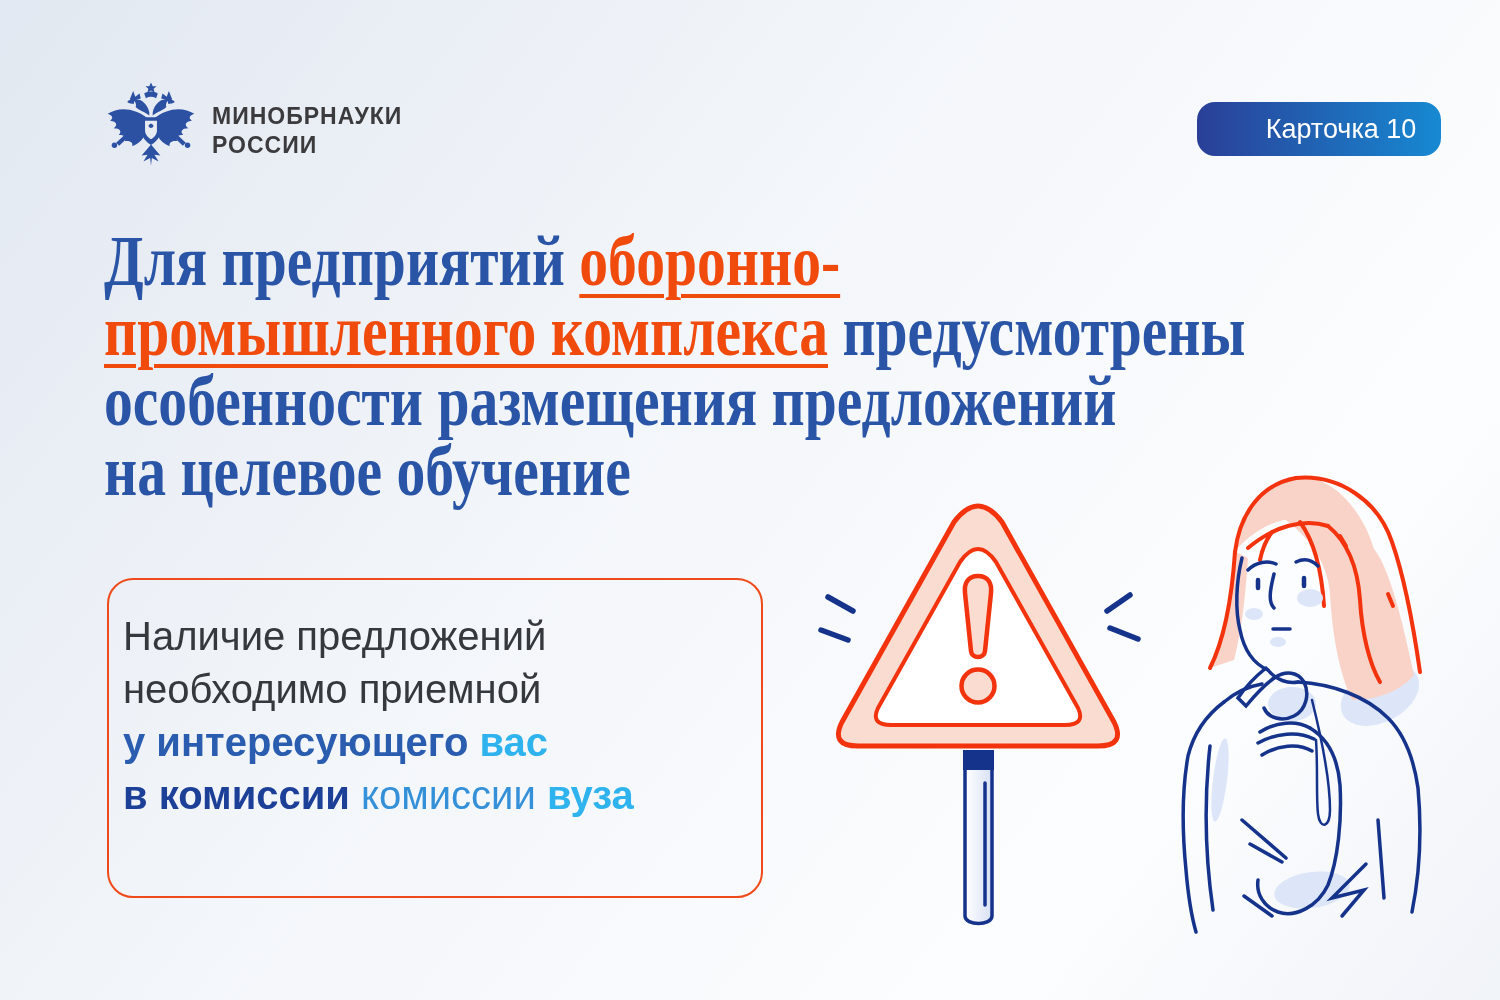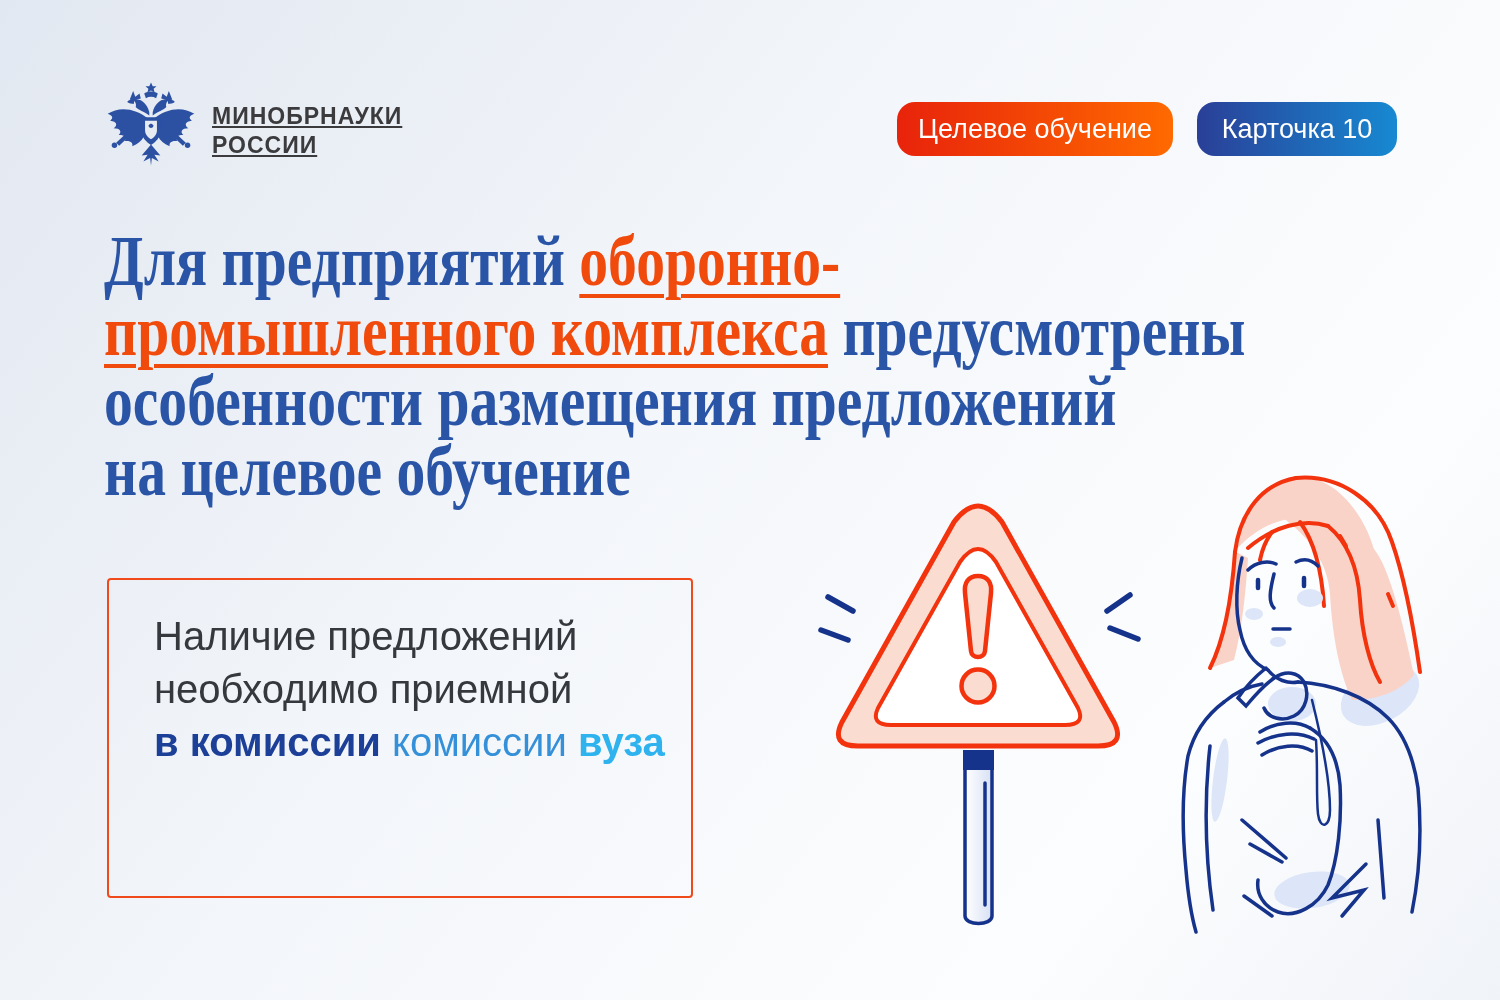--- a/index.html
+++ b/index.html
@@ -9,38 +9,39 @@
     overflow:hidden;
     background:linear-gradient(128deg,var(--bg-start) 0%,var(--bg-mid) 42%,var(--bg-end) 78%,var(--bg-mid2) 100%);
     font-family:"Liberation Sans",sans-serif;
   }
 
   
   .logo-emblem{position:absolute;left:100px;top:80px;width:102px;height:100px;}
   .logo-text{
     position:absolute;left:212px;top:102px;
     font-weight:700;font-size:23px;line-height:29px;
-    letter-spacing:1px;color:var(--logo-text);text-decoration:underline;
+    letter-spacing:1px;color:var(--logo-text);
   }
 
   
   .badge{
     position:absolute;top:102px;height:54px;
     display:flex;align-items:center;justify-content:center;
     border-radius:18px;
     color:var(--badge-text);
     font-size:27px;font-weight:400;
   }
   .badge-orange{
     left:897px;width:276px;
     background:linear-gradient(90deg,var(--badge-orange-from),var(--badge-orange-to));
   }
   .badge-blue{
     left:1197px;width:200px;
     background:linear-gradient(90deg,var(--badge-blue-from),var(--badge-blue-to));
+    padding-left:44px;
   }
 
   
   .headline{
     position:absolute;left:104px;top:226px;width:1360px;
     font-family:"Liberation Serif",serif;font-weight:700;
     font-size:72px;
   }
   .headline .line{
     height:70px;line-height:70px;white-space:pre;
@@ -49,25 +50,25 @@
   .seg-hblue{color:var(--heading-blue);}
   .seg-horange{
     color:var(--heading-orange);
     text-decoration:underline;
     text-decoration-thickness:4px;
     text-underline-offset:9px;
   }
 
   
   .info-box{
-    position:absolute;left:107px;top:578px;width:586px;height:320px;
+    position:absolute;left:107px;top:578px;width:656px;height:320px;
     box-sizing:border-box;
     border:2.5px solid var(--box-border);
-    border-radius:4px;
-    padding:30px 0 0 45px;
+    border-radius:26px;
+    padding:30px 0 0 14px;
     font-size:40px;
   }
   .info-box .iline{height:53px;line-height:53px;white-space:pre;}
   .seg-gray{color:var(--text-gray);font-weight:400;}
   .seg-blue{color:var(--text-blue);font-weight:700;}
   .seg-navy{color:var(--text-navy);font-weight:700;}
   .seg-medblue{color:var(--text-medblue);font-weight:400;}
   .seg-cyan{color:var(--text-cyan);font-weight:700;}
 
   
@@ -97,37 +98,35 @@
       <path d="M57,52 c2,-3 4,-3 6,0 c-1,3.5 -5,3.5 -6,0 Z"></path>
       <path d="M60,74 l-11,13 l7,-1 l-5,8 l8,-4 l1,9 l1,-9 l8,4 l-5,-8 l7,1 Z"></path>
     </g>
   </svg>
 
   <div class="logo-text">
     <div>МИНОБРНАУКИ</div>
     <div>РОССИИ</div>
   </div>
 
-  <div class="badge badge-orange">
-    <span>Целевое обучение</span>
-  </div>
   <div class="badge badge-blue">
     <span>Карточка 10</span>
   </div>
 
   <div class="headline">
       <div class="line"><span class="seg-hblue">Для предприятий </span><span class="seg-horange">оборонно-</span></div>
       <div class="line"><span class="seg-horange">промышленного комплекса</span><span class="seg-hblue"> предусмотрены</span></div>
       <div class="line"><span class="seg-hblue">особенности размещения предложений</span></div>
       <div class="line"><span class="seg-hblue">на целевое обучение</span></div>
     </div>
 
   <div class="info-box">
       <div class="iline"><span class="seg-gray">Наличие предложений</span></div>
       <div class="iline"><span class="seg-gray">необходимо приемной</span></div>
+      <div class="iline"><span class="seg-blue">у интересующего</span><span class="seg-cyan"> вас</span></div>
       <div class="iline"><span class="seg-navy">в комиссии</span><span class="seg-medblue"> комиссии</span><span class="seg-cyan"> вуза</span></div>
     </div>
 
   <svg class="sign-ill" viewBox="0 0 345 465" xmlns="http://www.w3.org/2000/svg">
     <defs>
       <linearGradient id="poleg" x1="0" y1="0" x2="1" y2="0">
         <stop offset="0" stop-color="#FFFFFF"></stop>
         <stop offset="1" stop-color="#D7E0F4"></stop>
       </linearGradient>
     </defs>

